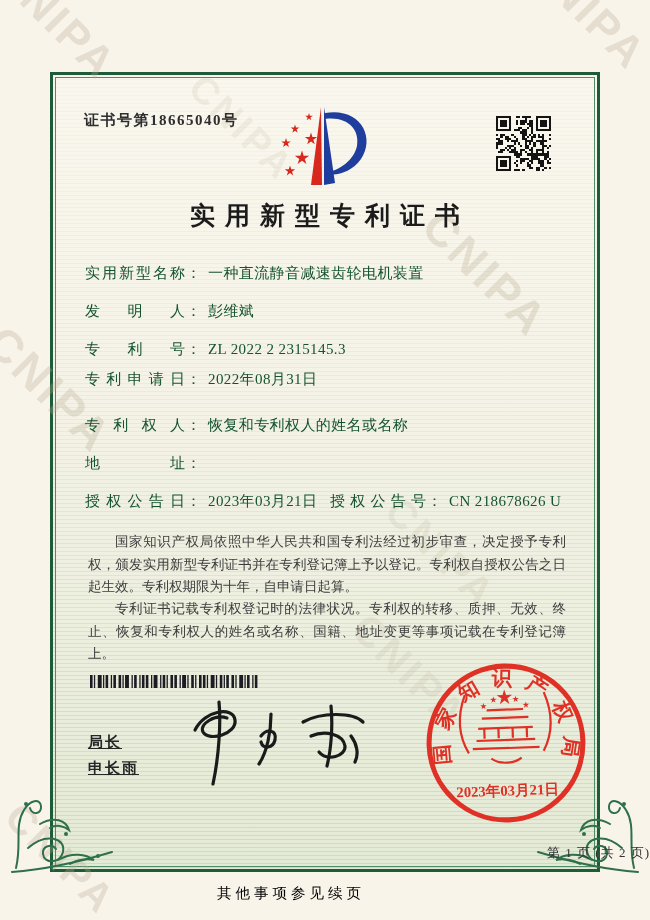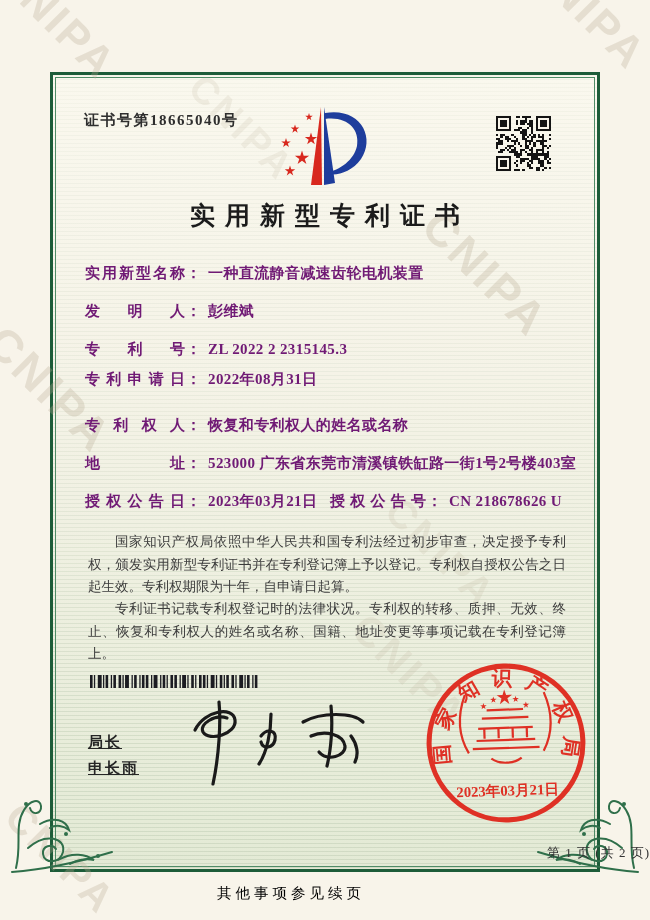--- a/index.html
+++ b/index.html
@@ -30,21 +30,21 @@
   .cert-no { position:absolute; z-index:3; left:84px; top:111px; font-size:15px; font-weight:600;
              letter-spacing:1.5px; color:#2e2e2e; }
   .logo { position:absolute; z-index:3; left:262px; top:103px; width:120px; height:90px; }
   .qr   { position:absolute; z-index:3; left:496px; top:116px; width:55px; height:55px; }
 
   .title { position:absolute; z-index:3; left:0; width:650px; top:199px; text-align:center;
            font-size:25px; font-weight:bold; letter-spacing:10px; text-indent:10px; color:#1b1b1b; }
 
   
   .row { position:absolute; z-index:3; left:85px; display:flex; align-items:baseline;
-         font-size:15px; font-weight:700; color:#701a75; line-height:22px; white-space:nowrap; }
+         font-size:15px; font-weight:400; color:#14532d; line-height:22px; white-space:nowrap; }
   .row .lbl { display:inline-block; width:100px; text-align:justify; text-align-last:justify; }
   .row .colon { margin-left:1px; }
   .row .val { margin-left:7px; letter-spacing:0.4px; }
   .row.grant2 { left:330px; }
   .row.grant2 .lbl { width:96px; }
 
   .para { position:absolute; z-index:3; left:88px; width:478px; font-size:13.5px; line-height:22.5px;
           color:#3c3c3c; text-indent:2em; text-align:justify; }
 
   .barcode { position:absolute; z-index:3; left:90px; top:675px; width:170px; height:13px; }
@@ -372,21 +372,20 @@
     <span class="val">2022年08月31日</span>
   </div>
   <div class="row" style="top:414px;">
     <span class="lbl">专利权人</span>
       <span class="colon">：</span>
     <span class="val">恢复和专利权人的姓名或名称</span>
   </div>
   <div class="row" style="top:452px;">
     <span class="lbl">地址</span>
       <span class="colon">：</span>
-    <span class="val">523000 广东省东莞市清溪镇铁缸路一街1号2号楼403室</span>
   </div>
   <div class="row" style="top:490px;">
     <span class="lbl">授权公告日</span>
       <span class="colon">：</span>
     <span class="val">2023年03月21日</span>
   </div>
   <div class="row grant2" style="top:490px;">
     <span class="lbl">授权公告号</span>
       <span class="colon">：</span>
     <span class="val">CN 218678626 U</span>

